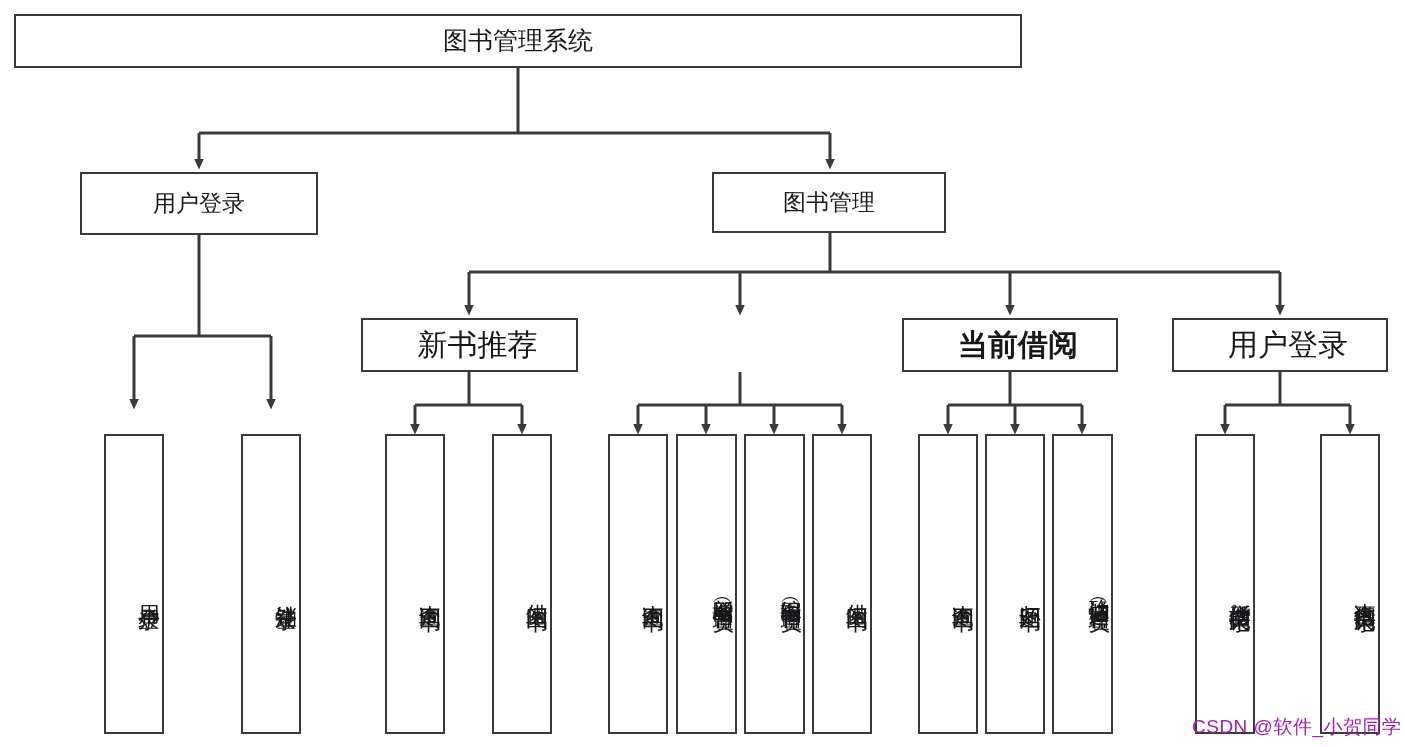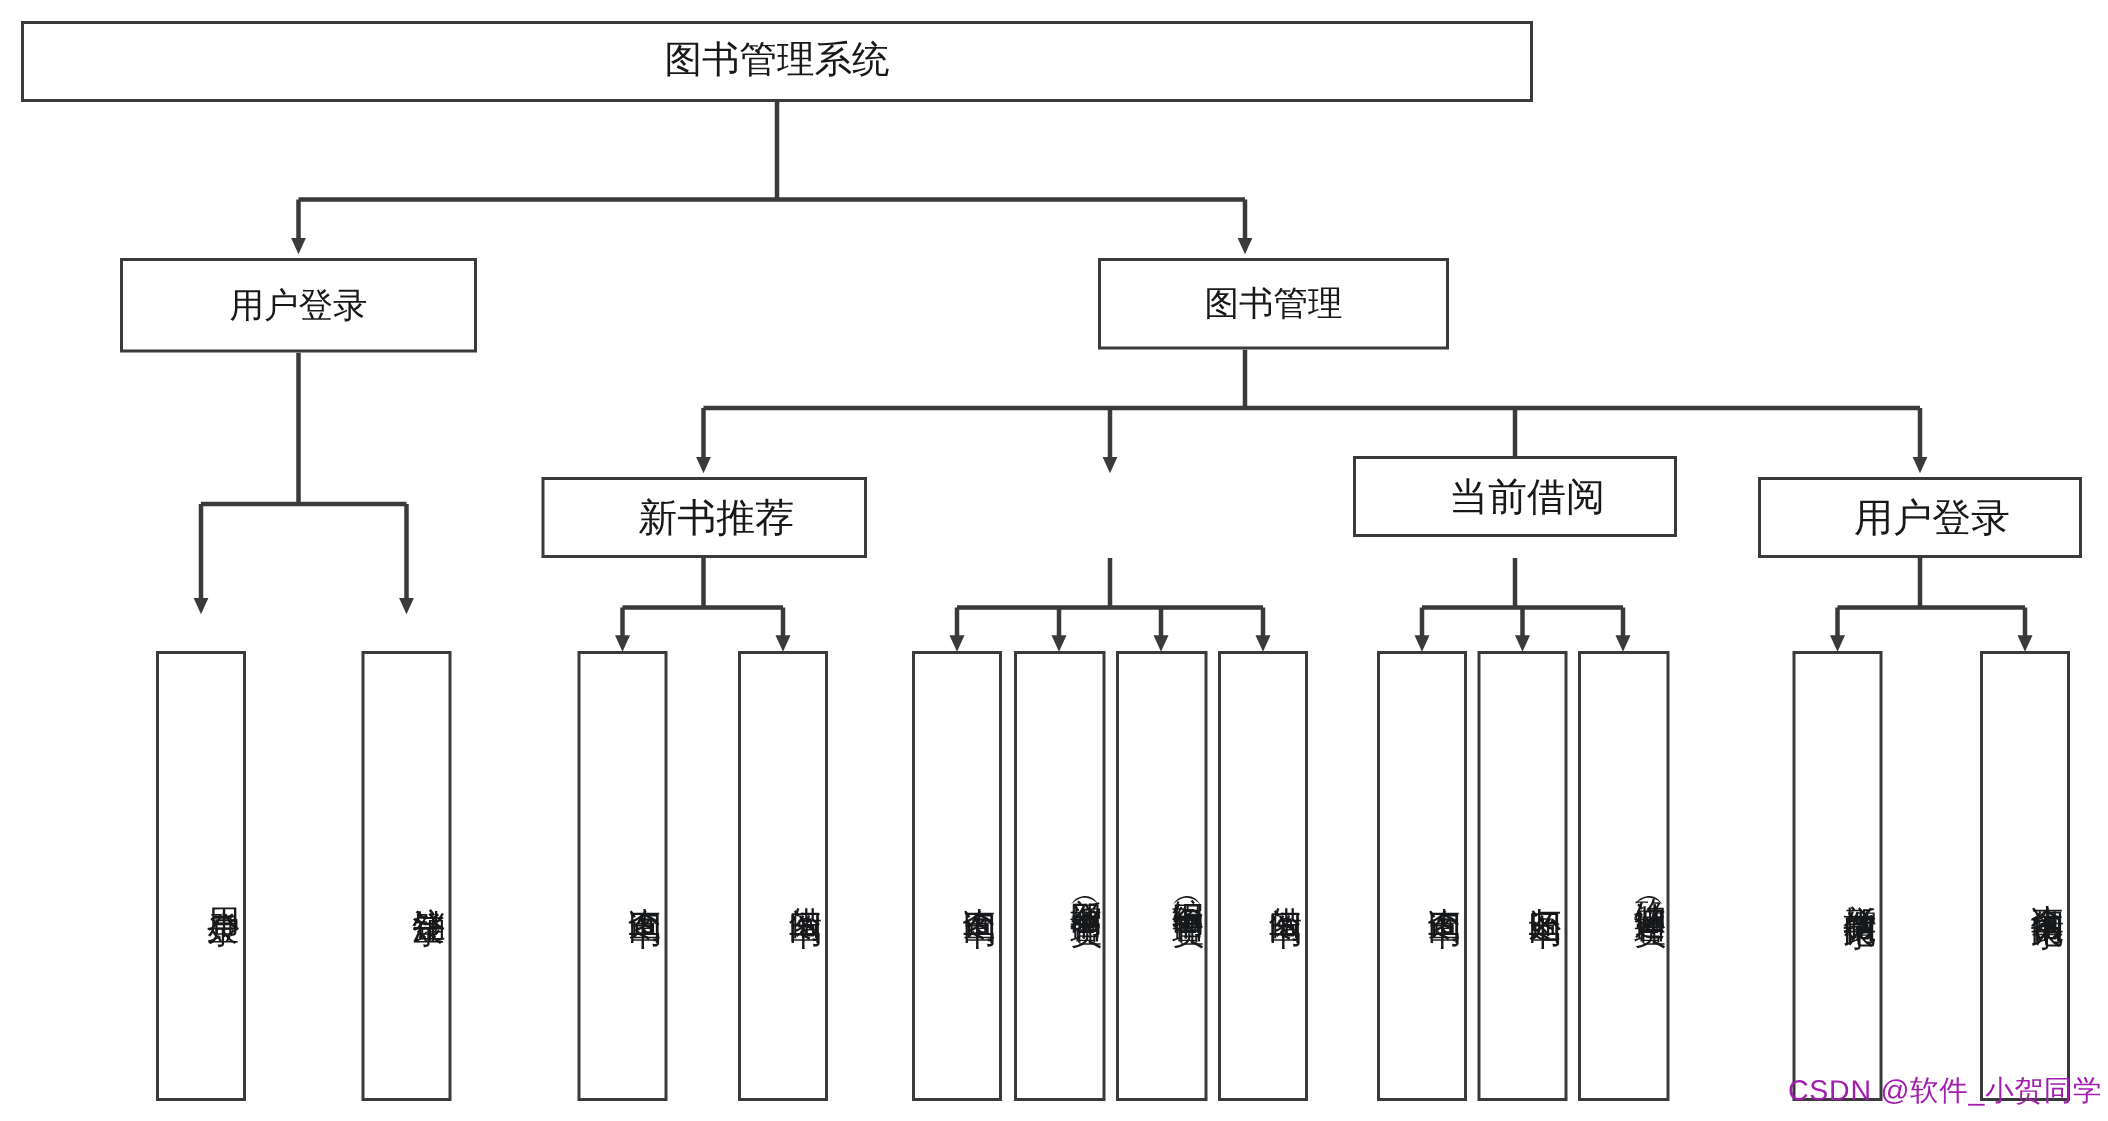--- a/index.html
+++ b/index.html
@@ -15,21 +15,21 @@
     box-sizing:border-box;
     background:#ffffff;
     border:2px solid #3a3a3a;
     display:flex;align-items:center;justify-content:center;
     text-align:center;
     color:#17181a;
     line-height:1.18;
   }
   .node.root{font-size:25px;}
   .node.lvl1{font-size:23px;}
-  .node.lvl2{font-size:26px;padding-left:16px;}
+  .node.lvl2{font-size:30px;padding-left:16px;}
   .node.leaf{
     font-size:22px;
     writing-mode:vertical-rl;
     text-orientation:upright;
     letter-spacing:2px;
     padding-top:14px;
     align-items:flex-start;
     justify-content:center;
     white-space:normal;
   }
@@ -94,24 +94,24 @@
       <path d="M1280,372 L1280,405"></path>
       <path d="M1225,405 L1350,405"></path>
       <path d="M1225,405 L1225,425" marker-end="url(#arw)"></path>
       <path d="M1350,405 L1350,425" marker-end="url(#arw)"></path>
     </g>
   </svg>
 
   <div class="node root" style="left:14px;top:14px;width:1008px;height:54px;">图书管理系统</div>
 
   <div class="node lvl1" style="left:80px;top:172px;width:238px;height:63px;">用户登录</div>
-  <div class="node lvl1" style="left:712px;top:172px;width:234px;height:61px;margin-left:20px;">图书管理</div>
+  <div class="node lvl1" style="left:712px;top:172px;width:234px;height:61px;">图书管理</div>
 
   <div class="node lvl2" style="left:361px;top:318px;width:217px;height:54px;">新书推荐</div>
-  <div class="node lvl2" style="left:902px;top:304px;width:216px;height:54px;">当前借阅</div>
+  <div class="node lvl2" style="left:902px;top:318px;width:216px;height:54px;font-weight:bold;">当前借阅</div>
   <div class="node lvl2" style="left:1172px;top:318px;width:216px;height:54px;">用户登录</div>
 
   <div class="node leaf" style="left:104px;top:434px;width:60px;height:300px;">用户登录</div>
   <div class="node leaf" style="left:241px;top:434px;width:60px;height:300px;">注销登录</div>
 
   <div class="node leaf" style="left:385px;top:434px;width:60px;height:300px;">查询图书</div>
   <div class="node leaf" style="left:492px;top:434px;width:60px;height:300px;">借阅图书</div>
 
   <div class="node leaf" style="left:608px;top:434px;width:60px;height:300px;">查询图书</div>
   <div class="node leaf tall" style="left:676px;top:434px;width:61px;height:300px;">新增图书（管理员）</div>

